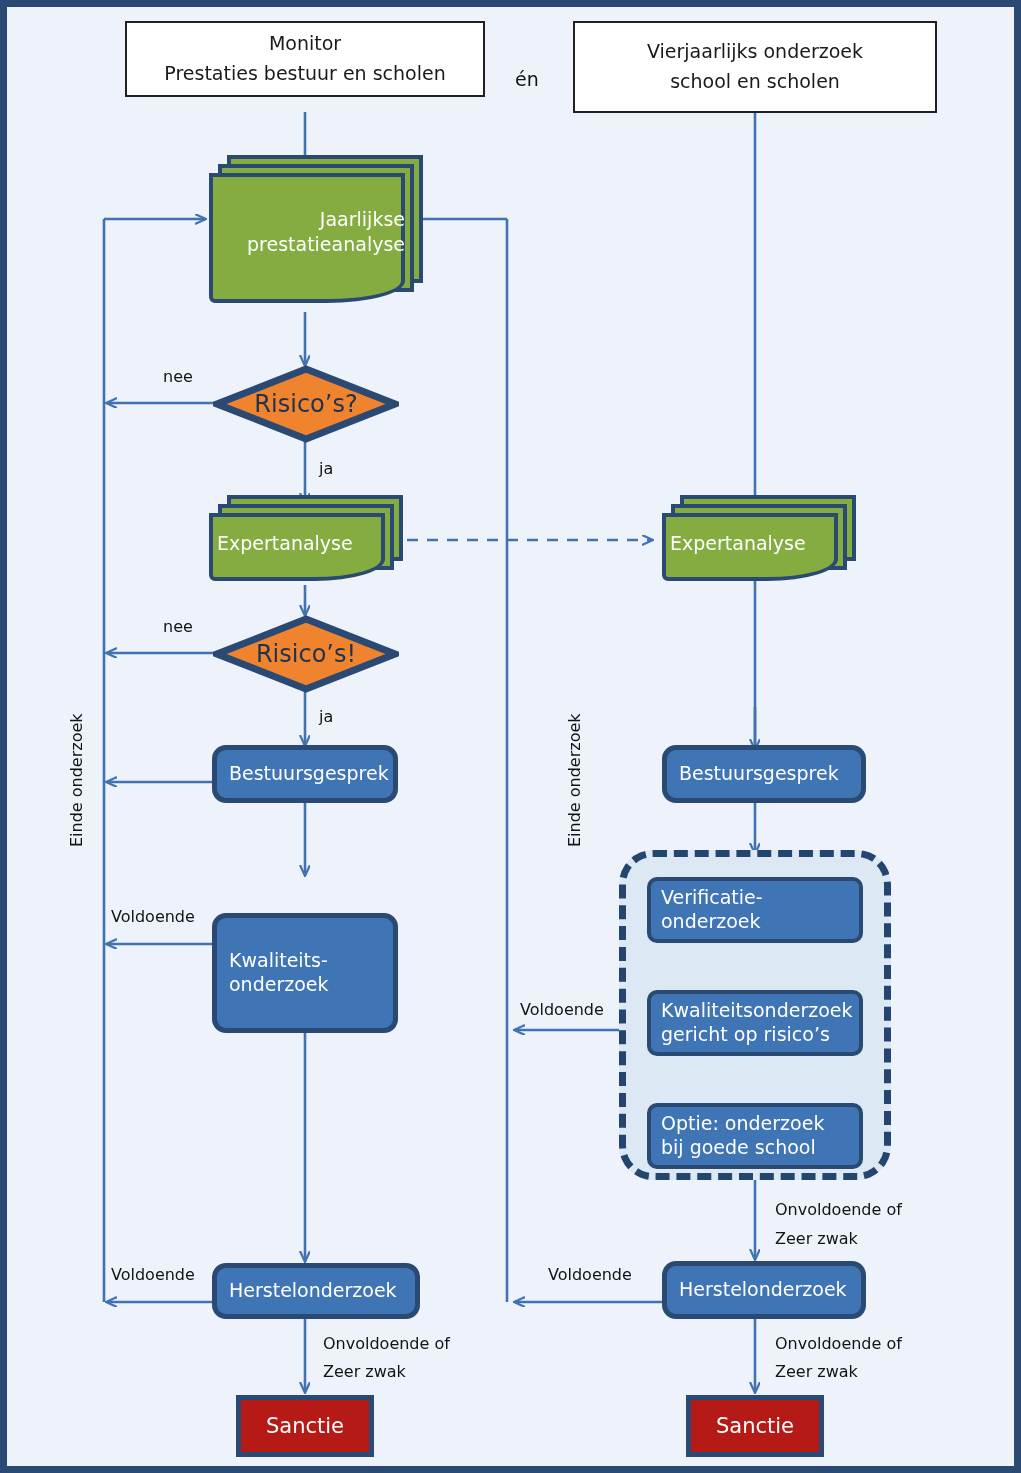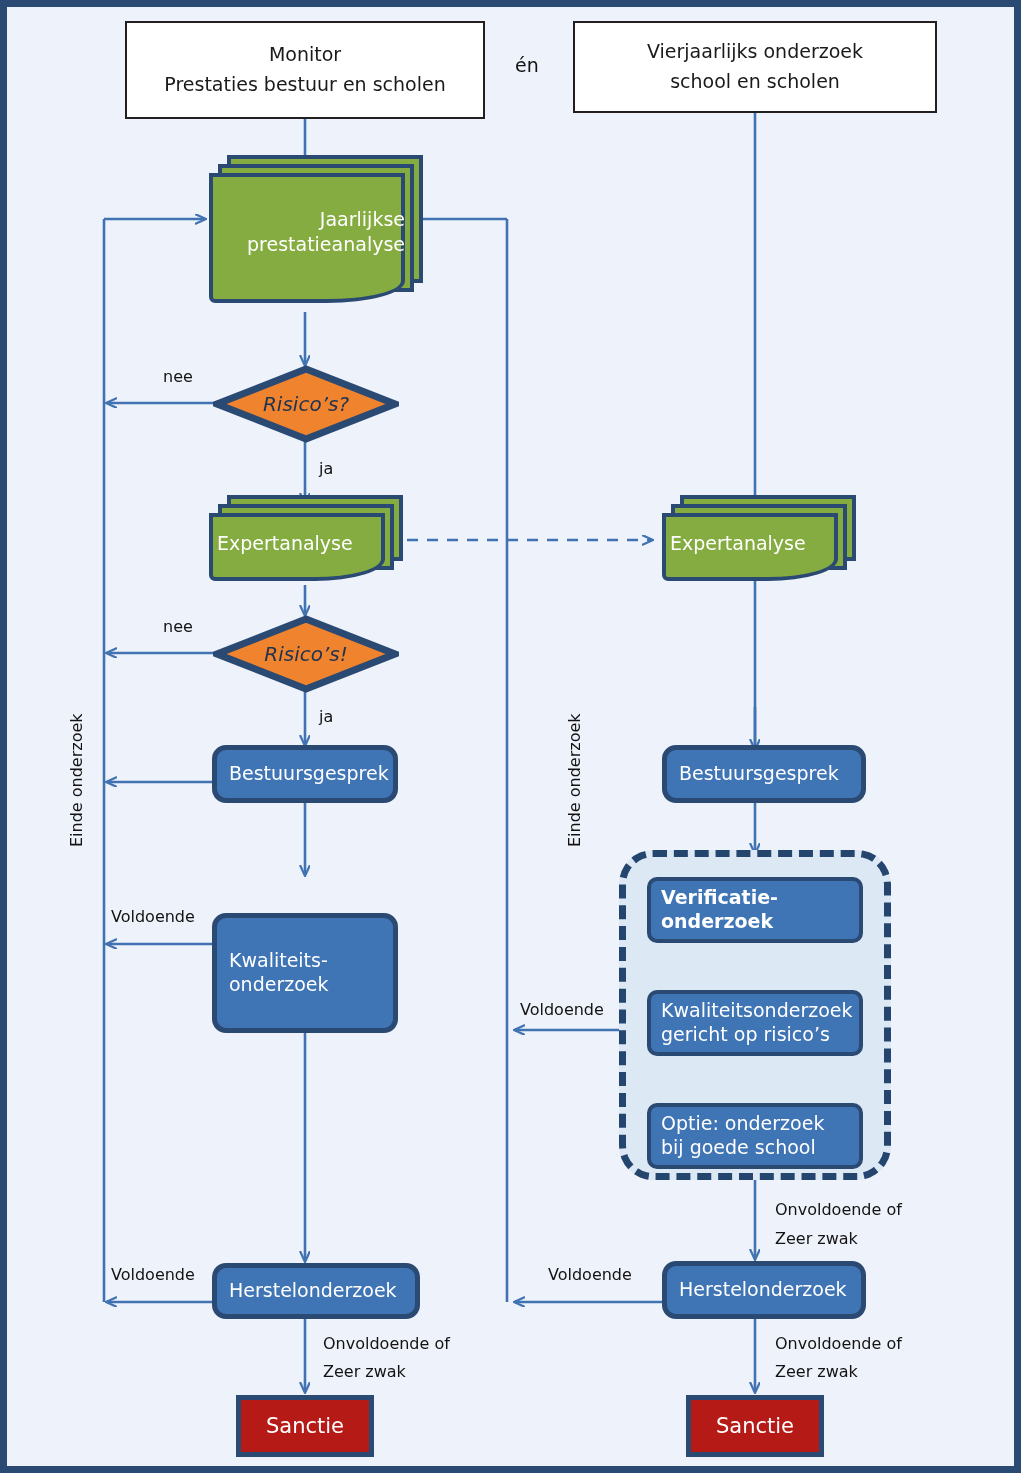--- a/index.html
+++ b/index.html
@@ -82,22 +82,21 @@
     width: 100%; height: 100%;
   }
   .diamond-label {
     position: absolute;
     left: 0; top: 0;
     width: 100%; height: 100%;
     display: flex;
     align-items: center;
     justify-content: center;
     color: #1f3350;
-    font-size: 20px;
-    font-style: italic;
+    font-size: 24px;
   }
 
   
   .proc {
     background: #3f74b5;
     border: 5px solid #2b4a73;
     border-radius: 14px;
     color: #ffffff;
     font-size: 19px;
   }
@@ -207,26 +206,26 @@
       <line x1="635" y1="1023" x2="508" y2="1023" marker-end="url(#ah)"></line>
 
       <line x1="748" y1="1172" x2="748" y2="1252" marker-end="url(#ah)"></line>
 
       <line x1="657" y1="1295" x2="508" y2="1295" marker-end="url(#ah)"></line>
 
       <line x1="748" y1="1312" x2="748" y2="1385" marker-end="url(#ah)"></line>
     </g>
   </svg>
 
-  <div class="node hdr-box" style="left:118px; top:14px; width:360px; height:98px;">
+  <div class="node hdr-box" style="left:118px; top:14px; width:360px; height:76px;">
     <span>Monitor</span>
     <span>Prestaties bestuur en scholen</span>
   </div>
 
-  <div class="lbl big" style="left:508px; top:47px;">én</div>
+  <div class="lbl big" style="left:508px; top:61px;">én</div>
 
   <div class="node hdr-box" style="left:566px; top:14px; width:364px; height:92px;">
     <span>Vierjaarlijks onderzoek</span>
     <span>school en scholen</span>
   </div>
 
   <div class="doc-stack" style="left:202px; top:148px; width:218px; height:160px;">
     <div class="doc d3" style="width:196px; height:128px;"></div>
     <div class="doc d2" style="width:196px; height:128px;"></div>
     <div class="doc d1" style="width:196px; height:130px;"></div>
@@ -282,21 +281,21 @@
     <div class="doc d3" style="width:176px; height:66px;"></div>
     <div class="doc d2" style="width:176px; height:66px;"></div>
     <div class="doc d1" style="width:176px; height:68px;"></div>
     <div class="doc-label" style="left:0px; top:18px; width:176px; height:60px;">Expertanalyse</div>
   </div>
 
   <div class="node proc left-text" style="left:655px; top:738px; width:204px; height:58px;">Bestuursgesprek</div>
 
   <div class="dashed-group" style="left:612px; top:843px; width:272px; height:330px;"></div>
 
-  <div class="node subproc" style="left:640px; top:870px; width:216px; height:66px; flex-direction:column; align-items:flex-start; justify-content:center;font-weight:bold;">
+  <div class="node subproc" style="left:640px; top:870px; width:216px; height:66px; flex-direction:column; align-items:flex-start; justify-content:center;">
     <span>Verificatie-</span>
     <span>onderzoek</span>
   </div>
 
   <div class="node subproc" style="left:640px; top:1096px; width:216px; height:66px; flex-direction:column; align-items:flex-start; justify-content:center;">
     <span>Optie: onderzoek</span>
     <span>bij goede school</span>
   </div>
 
   <div class="node subproc" style="left:640px; top:983px; width:216px; height:66px; flex-direction:column; align-items:flex-start; justify-content:center;">

